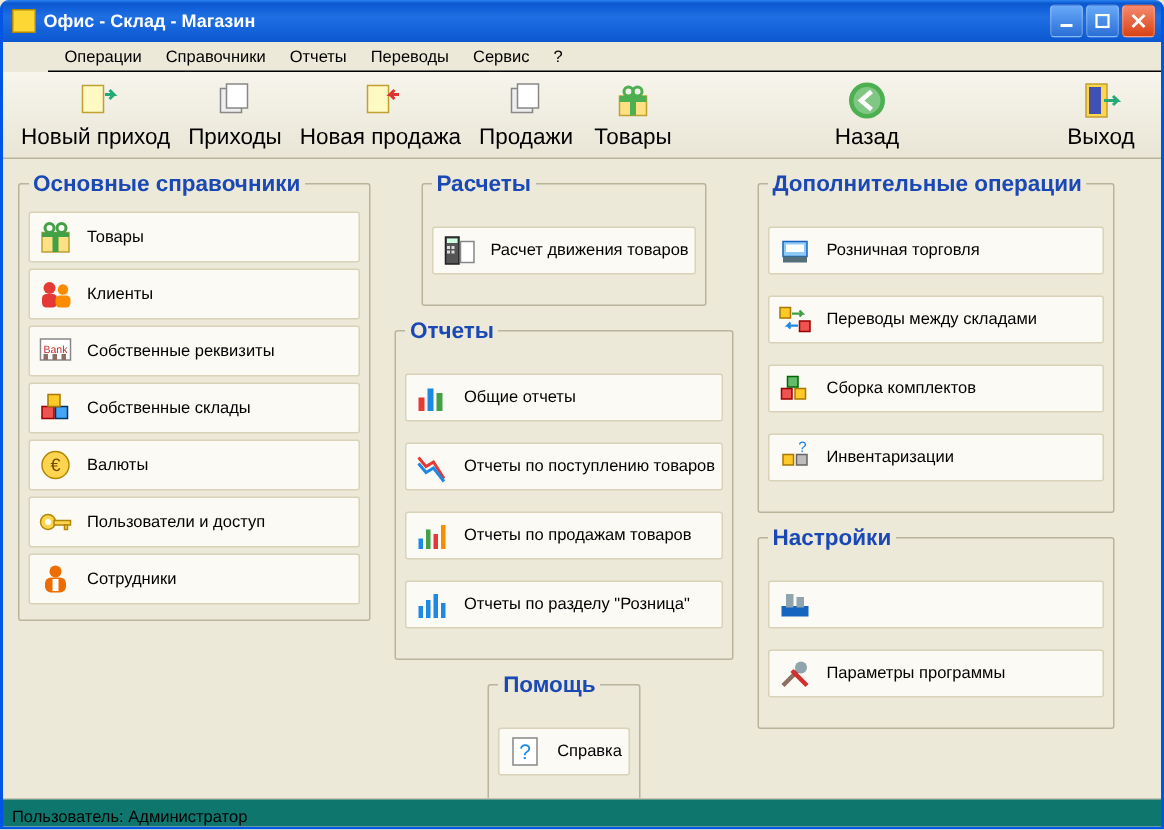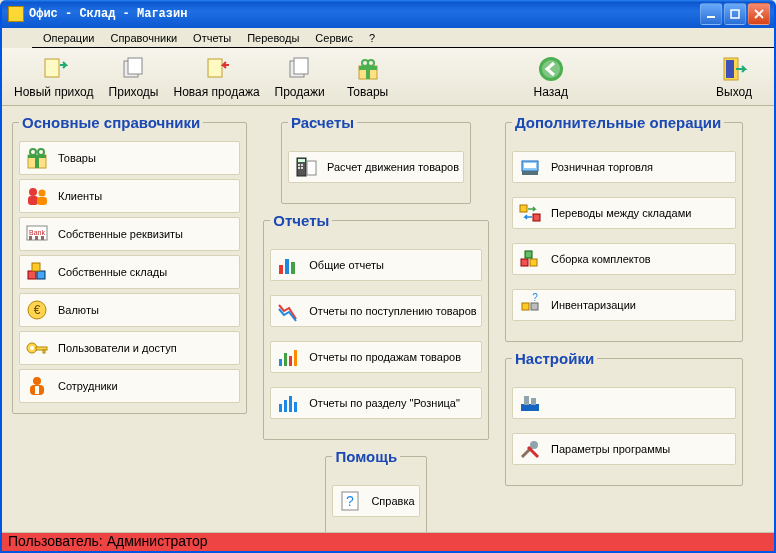--- a/index.html
+++ b/index.html
@@ -30,21 +30,21 @@
     align-items: center;
     padding: 0 4px 0 6px;
     color: #fff;
     font-weight: bold;
     font-size: 12px;
   }
   .titlebar .appicon {
     width: 16px; height: 16px; margin-right: 5px;
     background: #fdd835; border: 1px solid #b28704;
   }
-  .titlebar .title { flex: 1; font-family: Liberation Mono, monospace; }
+  .titlebar .title { flex: 1; }
   .titlebar .ctrls { display: flex; gap: 2px; }
   .wbtn {
     width: 22px; height: 22px; border-radius: 3px;
     border: 1px solid #fff3;
     display: flex; align-items: center; justify-content: center;
     font-size: 12px; color: #fff; font-family: Arial;
     background: linear-gradient(to bottom,#68a9f8,#2a6fd6);
     cursor: default;
   }
   .wbtn.close { background: linear-gradient(to bottom,#f48a6f,#d84315); }
@@ -66,21 +66,21 @@
     display: flex;
     align-items: center;
     padding: 2px 6px;
   }
   .tbtn {
     display: flex; flex-direction: column; align-items: center;
     padding: 2px 6px; cursor: default;
     min-width: 68px;
   }
   .tbtn .ticon { width: 28px; height: 28px; margin-bottom: 2px; }
-  .tbtn .tlbl { font-size: 12px; }
+  .tbtn .tlbl { font-size: 15px; }
   .tspacer { flex: 1; }
   .content {
     flex: 1;
     padding: 8px 10px 2px 10px;
     display: flex;
     gap: 10px;
     overflow: hidden;
   }
   .col { display: flex; flex-direction: column; gap: 8px; }
   .col1 { width: 235px; }
@@ -112,24 +112,24 @@
   }
   .col1 .entry { margin: 4px 0; height: 34px; }
   .entry .eicon {
     width: 26px; height: 26px;
     display: flex; align-items: center; justify-content: center;
   }
   .entry .elbl { font-size: 11px; }
   .statusbar {
     height: 19px;
     border-top: 1px solid #c8c4b4;
-    background: #ef4444;
-    display: flex; align-items: flex-start;
+    background: #0f766e;
+    display: flex; align-items: flex-end;
     padding-left: 6px;
-    font-size: 14px;
+    font-size: 11px;
   }
   
   svg { display: block; }
 </style>
 </head>
 <body>
 
 <div class="window">
   <div class="titlebar">
     <span class="appicon"></span>

